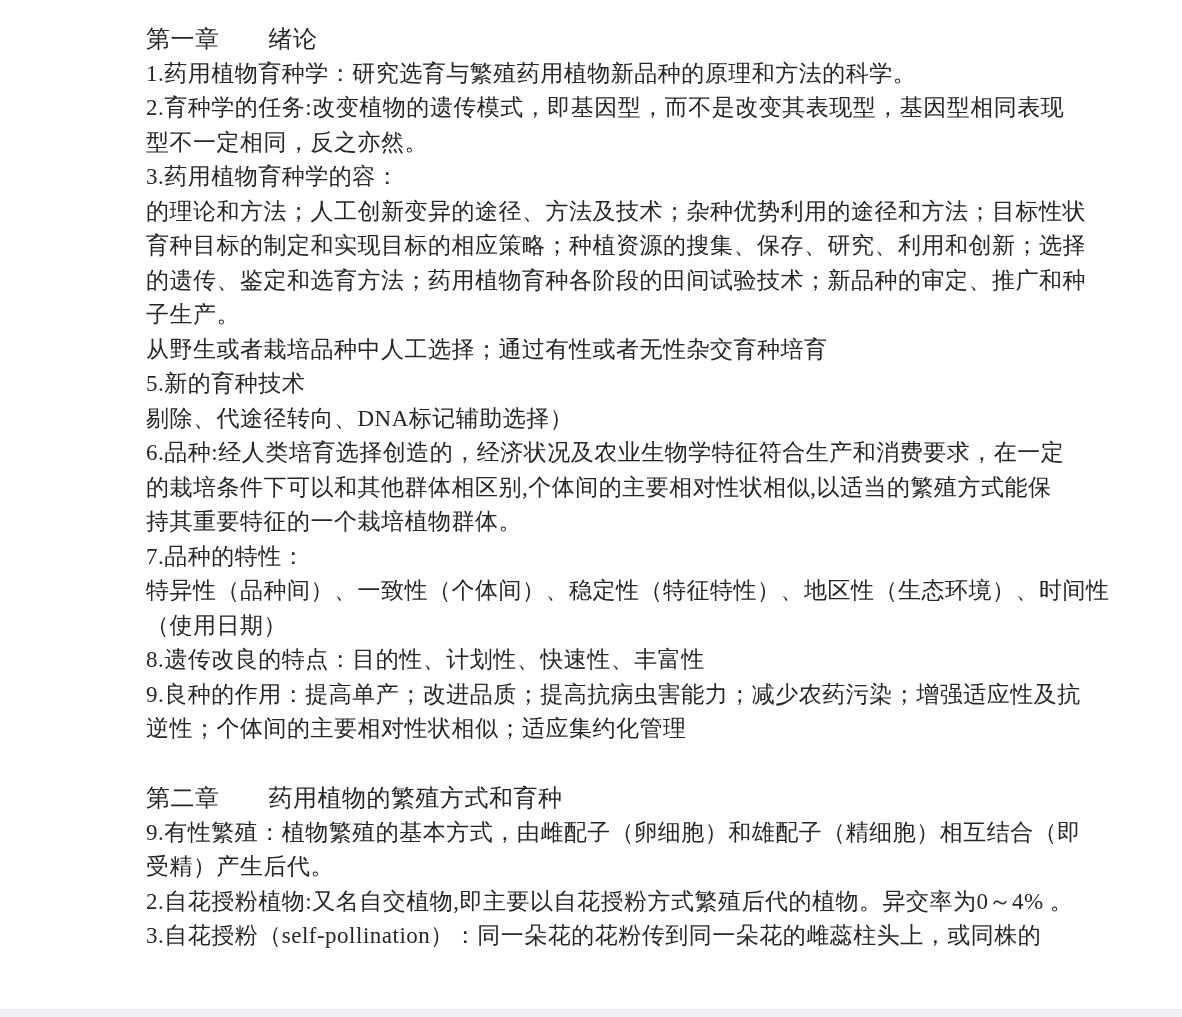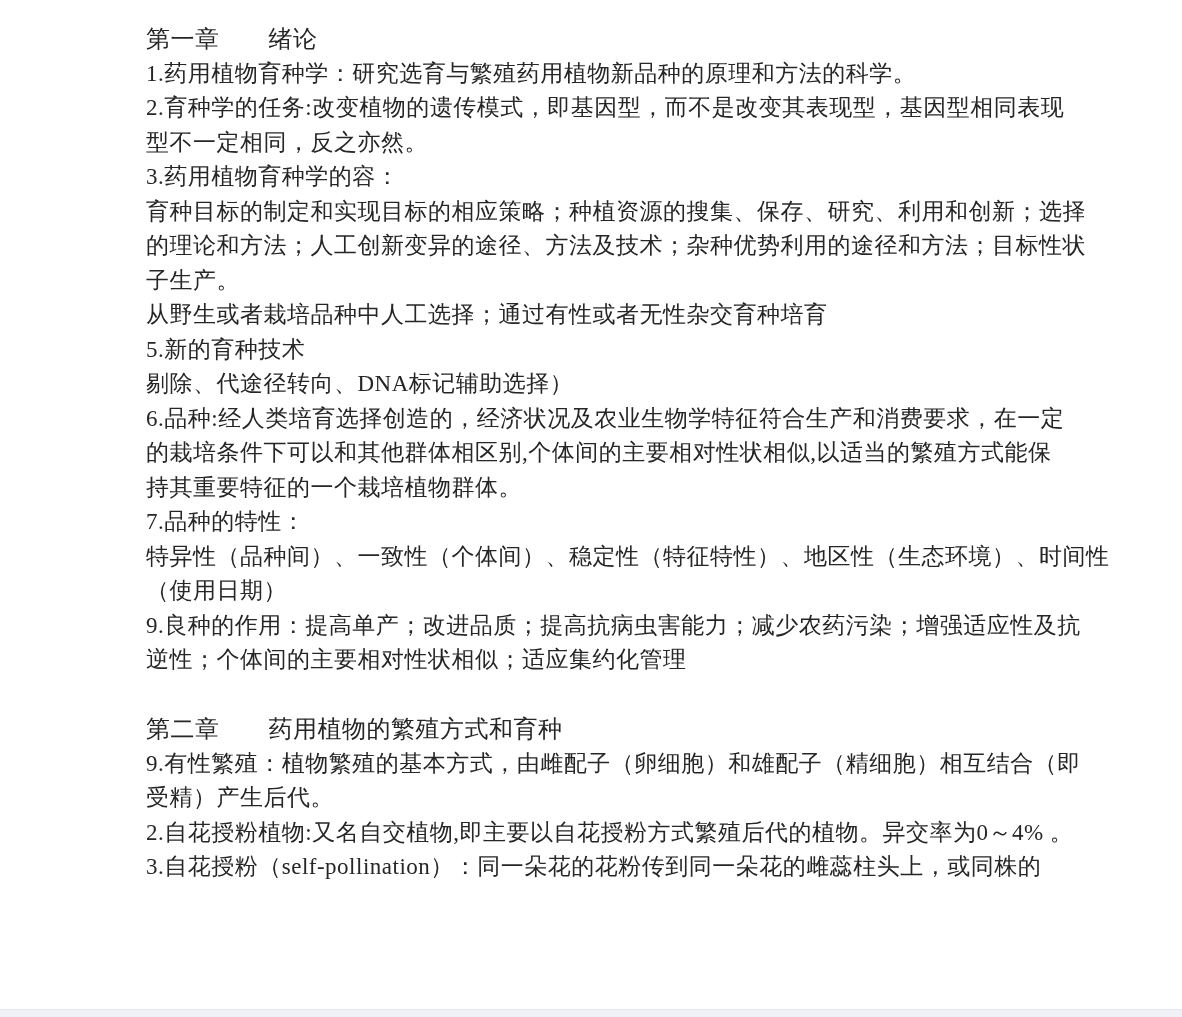--- a/index.html
+++ b/index.html
@@ -55,32 +55,34 @@
 
 <div class="doc-page">
   <div class="text-block">
 
     <div class="chapter-section first">
       <div class="doc-line chapter-heading">第一章　　绪论</div>
       <div class="doc-line">1.药用植物育种学：研究选育与繁殖药用植物新品种的原理和方法的科学。</div>
       <div class="doc-line">2.育种学的任务:改变植物的遗传模式，即基因型，而不是改变其表现型，基因型相同表现</div>
       <div class="doc-line">型不一定相同，反之亦然。</div>
       <div class="doc-line">3.药用植物育种学的容：</div>
+      <div class="doc-line">的理论和方法；人工创新变异的途径、方法及技术；杂种优势利用的途径和方法；目标性状</div>
       <div class="doc-line">育种目标的制定和实现目标的相应策略；种植资源的搜集、保存、研究、利用和创新；选择</div>
-      <div class="doc-line">的理论和方法；人工创新变异的途径、方法及技术；杂种优势利用的途径和方法；目标性状</div>
+      <div class="doc-line">的遗传、鉴定和选育方法；药用植物育种各阶段的田间试验技术；新品种的审定、推广和种</div>
       <div class="doc-line">子生产。</div>
       <div class="doc-line">从野生或者栽培品种中人工选择；通过有性或者无性杂交育种培育</div>
       <div class="doc-line">5.新的育种技术</div>
       <div class="doc-line">剔除、代途径转向、DNA标记辅助选择）</div>
       <div class="doc-line">6.品种:经人类培育选择创造的，经济状况及农业生物学特征符合生产和消费要求，在一定</div>
       <div class="doc-line">的栽培条件下可以和其他群体相区别,个体间的主要相对性状相似,以适当的繁殖方式能保</div>
       <div class="doc-line">持其重要特征的一个栽培植物群体。</div>
       <div class="doc-line">7.品种的特性：</div>
       <div class="doc-line">特异性（品种间）、一致性（个体间）、稳定性（特征特性）、地区性（生态环境）、时间性</div>
       <div class="doc-line">（使用日期）</div>
+      <div class="doc-line">8.遗传改良的特点：目的性、计划性、快速性、丰富性</div>
       <div class="doc-line">9.良种的作用：提高单产；改进品质；提高抗病虫害能力；减少农药污染；增强适应性及抗</div>
       <div class="doc-line">逆性；个体间的主要相对性状相似；适应集约化管理</div>
     </div>
 
     <div class="chapter-section second">
       <div class="doc-line chapter-heading">第二章　　药用植物的繁殖方式和育种</div>
       <div class="doc-line">9.有性繁殖：植物繁殖的基本方式，由雌配子（卵细胞）和雄配子（精细胞）相互结合（即</div>
       <div class="doc-line">受精）产生后代。</div>
       <div class="doc-line">2.自花授粉植物:又名自交植物,即主要以自花授粉方式繁殖后代的植物。异交率为0～4% 。</div>
       <div class="doc-line">3.自花授粉（self-pollination）：同一朵花的花粉传到同一朵花的雌蕊柱头上，或同株的</div>

